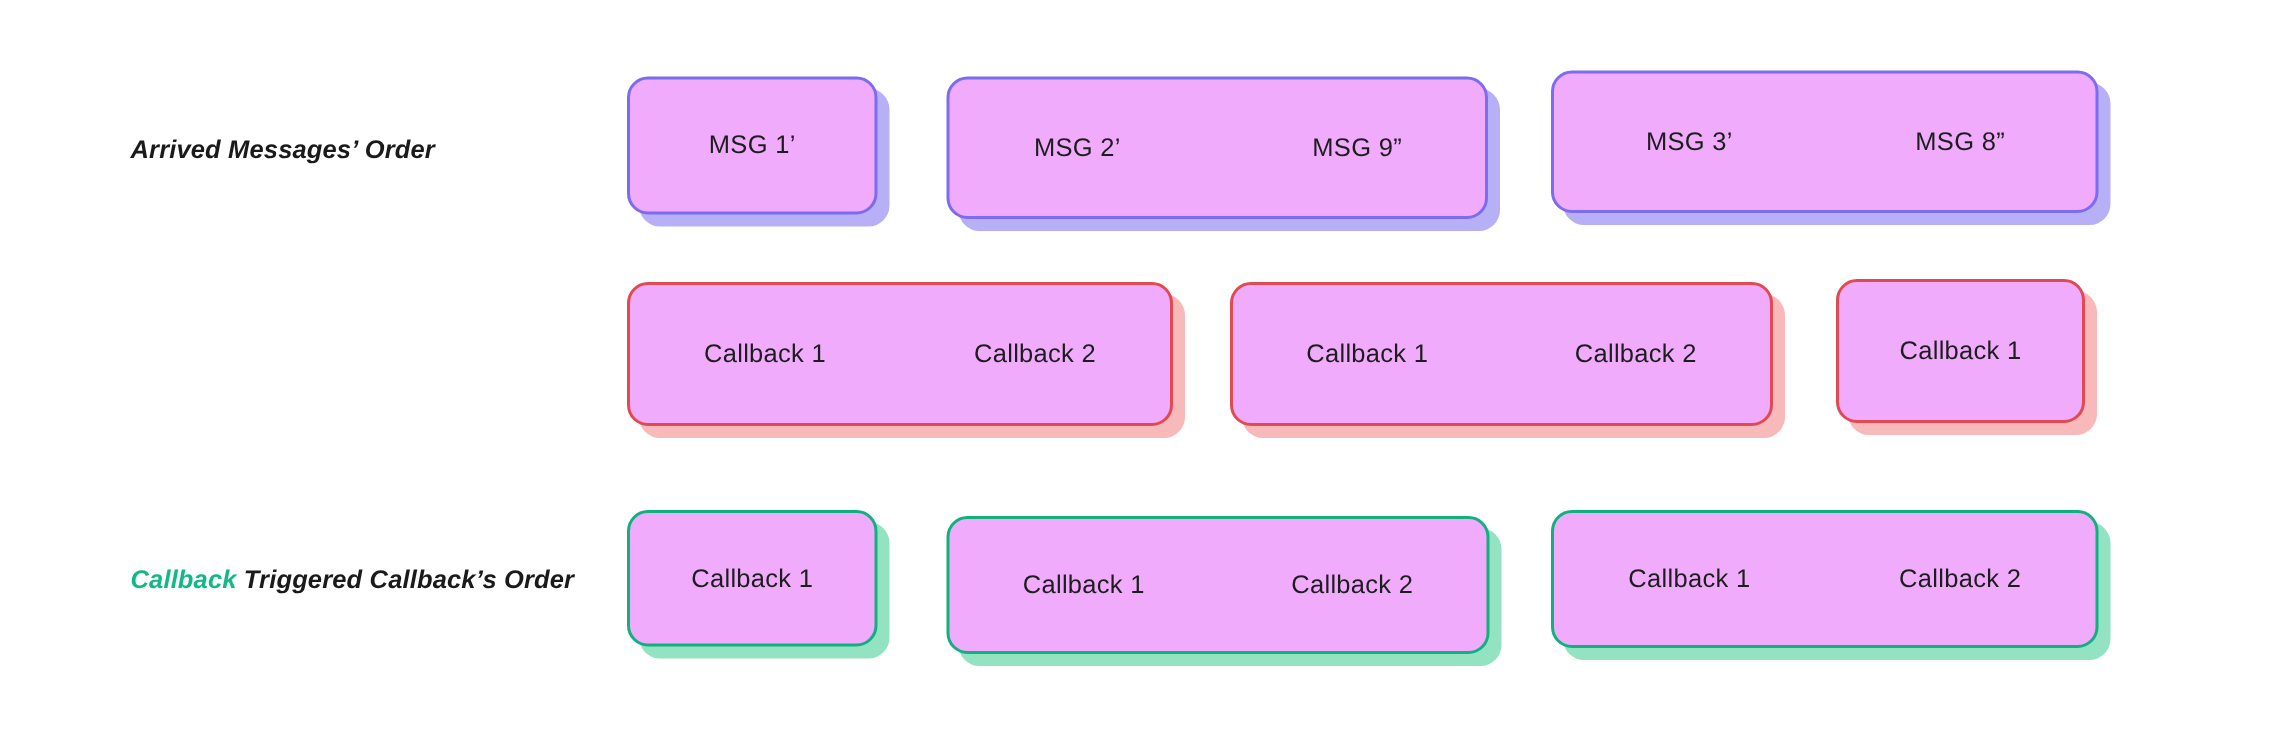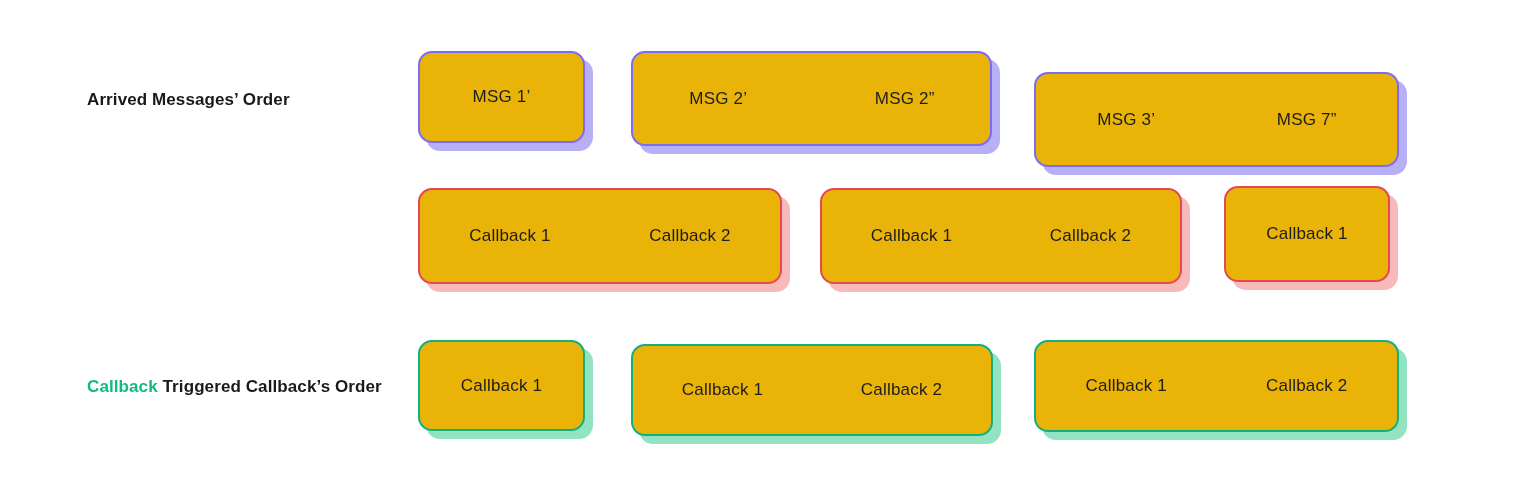--- a/index.html
+++ b/index.html
@@ -21,38 +21,39 @@
   }
 
   .row-label {
     position: absolute;
     font-size: 17px;
     font-weight: 700;
     color: #1a1a1a;
     letter-spacing: 0.1px;
     white-space: nowrap;
     line-height: 1;
+    font-style: italic;
   }
   .row-label .hl-wrong {
     color: #e8505b;
     font-weight: 700;
   }
   .row-label .hl-correct {
     color: #12b886;
     font-weight: 700;
   }
   .row-label .rest {
     color: #1a1a1a;
     font-weight: 700;
   }
 
   .box {
     position: absolute;
     box-sizing: border-box;
-    background: #eab308;
+    background: #f0abfc;
     border-radius: 14px;
     display: flex;
     align-items: center;
     font-size: 17px;
     color: #1d1d1d;
     letter-spacing: 0.2px;
   }
 
   .box .cell {
     flex: 1 1 0;
@@ -87,26 +88,26 @@
   <div class="row-label" style="left:87px; top:91px;">
     <span class="rest">Arrived Messages’ Order</span>
   </div>
 
   <div class="box msg single" style="left:418px; top:51px; width:167px; height:92px;">
     <span class="cell">MSG 1’</span>
   </div>
 
   <div class="box msg" style="left:631px; top:51px; width:361px; height:95px;gap:16px;">
     <span class="cell">MSG 2’</span>
-    <span class="cell">MSG 2”</span>
+    <span class="cell">MSG 9”</span>
   </div>
 
-  <div class="box msg" style="left:1034px; top:47px; width:365px; height:95px;margin-top:25px;">
+  <div class="box msg" style="left:1034px; top:47px; width:365px; height:95px;">
     <span class="cell">MSG 3’</span>
-    <span class="cell">MSG 7”</span>
+    <span class="cell">MSG 8”</span>
   </div>
 
 
   <div class="box wrong" style="left:418px; top:188px; width:364px; height:96px;">
     <span class="cell">Callback 1</span>
     <span class="cell">Callback 2</span>
   </div>
 
   <div class="box wrong" style="left:820px; top:188px; width:362px; height:96px;">
     <span class="cell">Callback 1</span>

